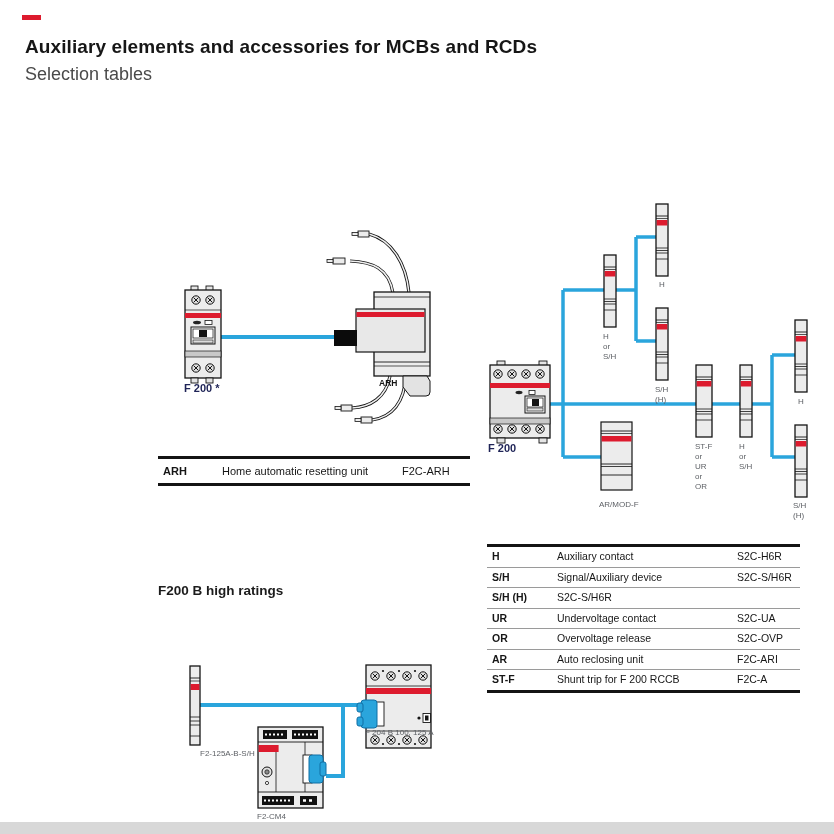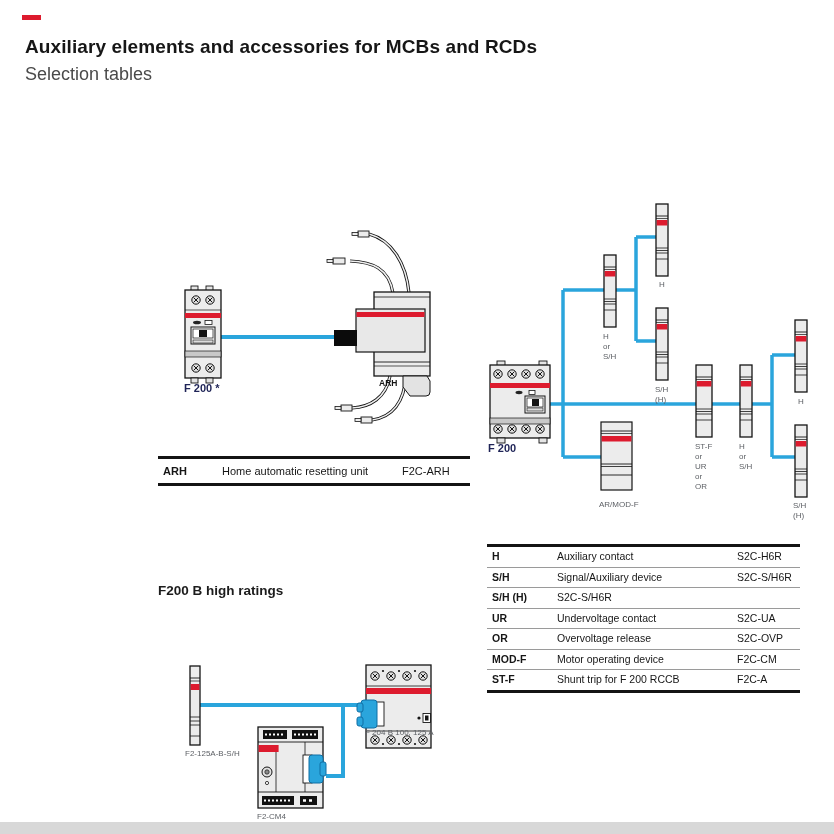--- a/index.html
+++ b/index.html
@@ -186,21 +186,21 @@
       <rect x="425" y="715.5" width="3.5" height="5" fill="#141414"></rect>
       <use href="#screw" x="375" y="740"></use>
         <use href="#screw" x="391" y="740"></use>
         <use href="#screw" x="407" y="740"></use>
         <use href="#screw" x="423" y="740"></use>
       <circle cx="383" cy="744" r="1.1" fill="#141414"></circle>
         <circle cx="399" cy="744" r="1.1" fill="#141414"></circle>
         <circle cx="415" cy="744" r="1.1" fill="#141414"></circle>
     </g>
   </svg>
-  <div class="dlabel" style="left:185px;top:749px;">F2-125A-B-S/H</div>
+  <div class="dlabel" style="left:200px;top:749px;">F2-125A-B-S/H</div>
   <div class="dlabel" style="left:257px;top:812px;">F2-CM4</div>
   <div class="dlabel" style="left:365px;top:728px;">F 204 B 100, 125 A</div>
 
   <svg id="diag3" class="diag" width="354" height="365" viewBox="480 170 354 365">
     <path d="M 550 404 H 772" class="blue-line" stroke-width="3.5"></path>
     <path d="M 563 290 V 457" class="blue-line" stroke-width="3.5"></path>
     <path d="M 563 290 H 636" class="blue-line" stroke-width="3.5"></path>
     <path d="M 636 237 V 341" class="blue-line" stroke-width="3.5"></path>
     <path d="M 636 237 H 658" class="blue-line" stroke-width="3.5"></path>
     <path d="M 636 341 H 658" class="blue-line" stroke-width="3.5"></path>
@@ -300,23 +300,23 @@
       <div class="tc code">UR</div>
       <div class="tc desc">Undervoltage contact</div>
       <div class="tc order">S2C-UA</div>
     </div>
     <div class="trow">
       <div class="tc code">OR</div>
       <div class="tc desc">Overvoltage release</div>
       <div class="tc order">S2C-OVP</div>
     </div>
     <div class="trow">
-      <div class="tc code">MOD-F</div>
-      <div class="tc desc">Motor operating device</div>
-      <div class="tc order">F2C-CM</div>
+      <div class="tc code">AR</div>
+      <div class="tc desc">Auto reclosing unit</div>
+      <div class="tc order">F2C-ARI</div>
     </div>
     <div class="trow">
       <div class="tc code">ST-F</div>
       <div class="tc desc">Shunt trip for F 200 RCCB</div>
       <div class="tc order">F2C-A</div>
     </div>
   </div>
 
   <div class="footer-bar"></div>
 </div>

